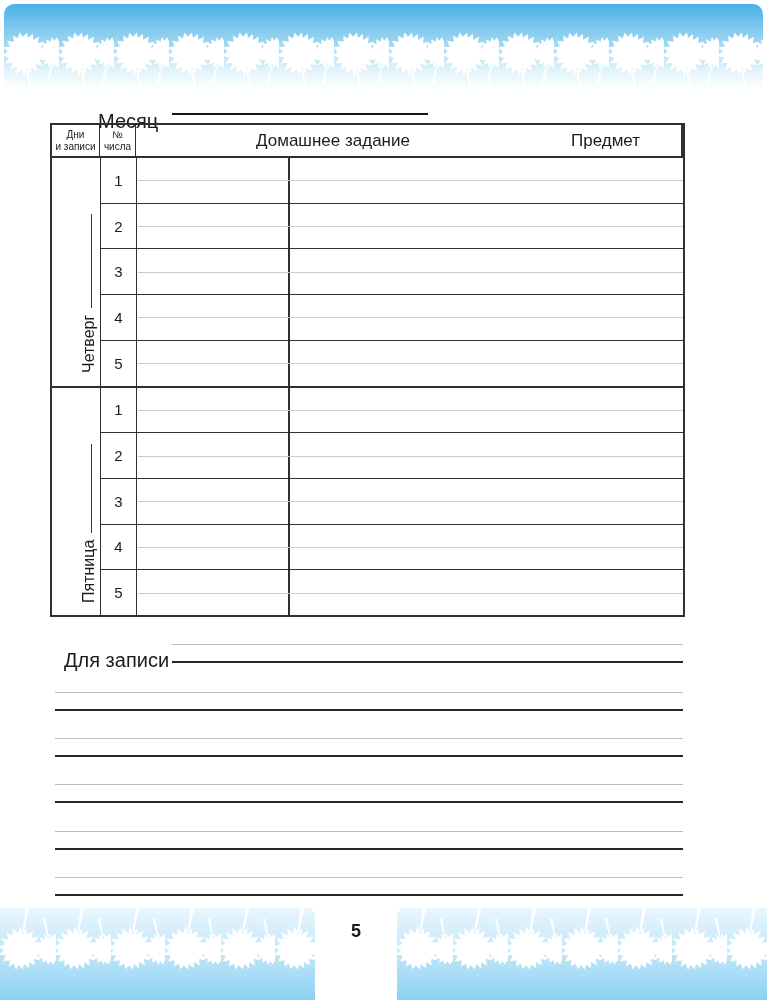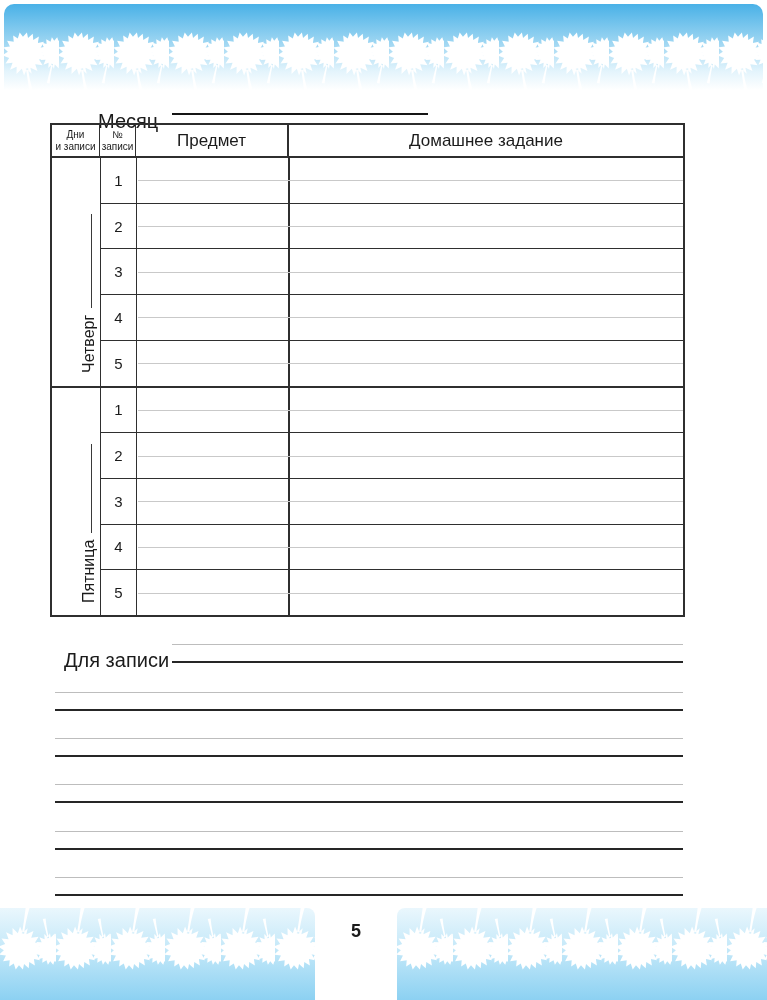--- a/index.html
+++ b/index.html
@@ -98,27 +98,27 @@
   <span class="month-line"></span>
 
   <div class="schedule">
     <div class="thead">
       <div class="hc hc-small w-days">
         <span>Дни</span>
         <span>и записи</span>
       </div>
       <div class="hc hc-small w-num">
         <span>№</span>
-        <span>записи</span>
+        <span>числа</span>
+      </div>
+      <div class="hc hc-big w-home">
+        <span>Домашнее задание</span>
       </div>
       <div class="hc hc-big w-subj">
         <span>Предмет</span>
-      </div>
-      <div class="hc hc-big w-home">
-        <span>Домашнее задание</span>
       </div>
     </div>
 
     <div class="day-block">
       <div class="day-cell">
         <div class="day-rot">
           <span class="day-name">Четверг</span>
           <span class="date-line"></span>
         </div>
       </div>

